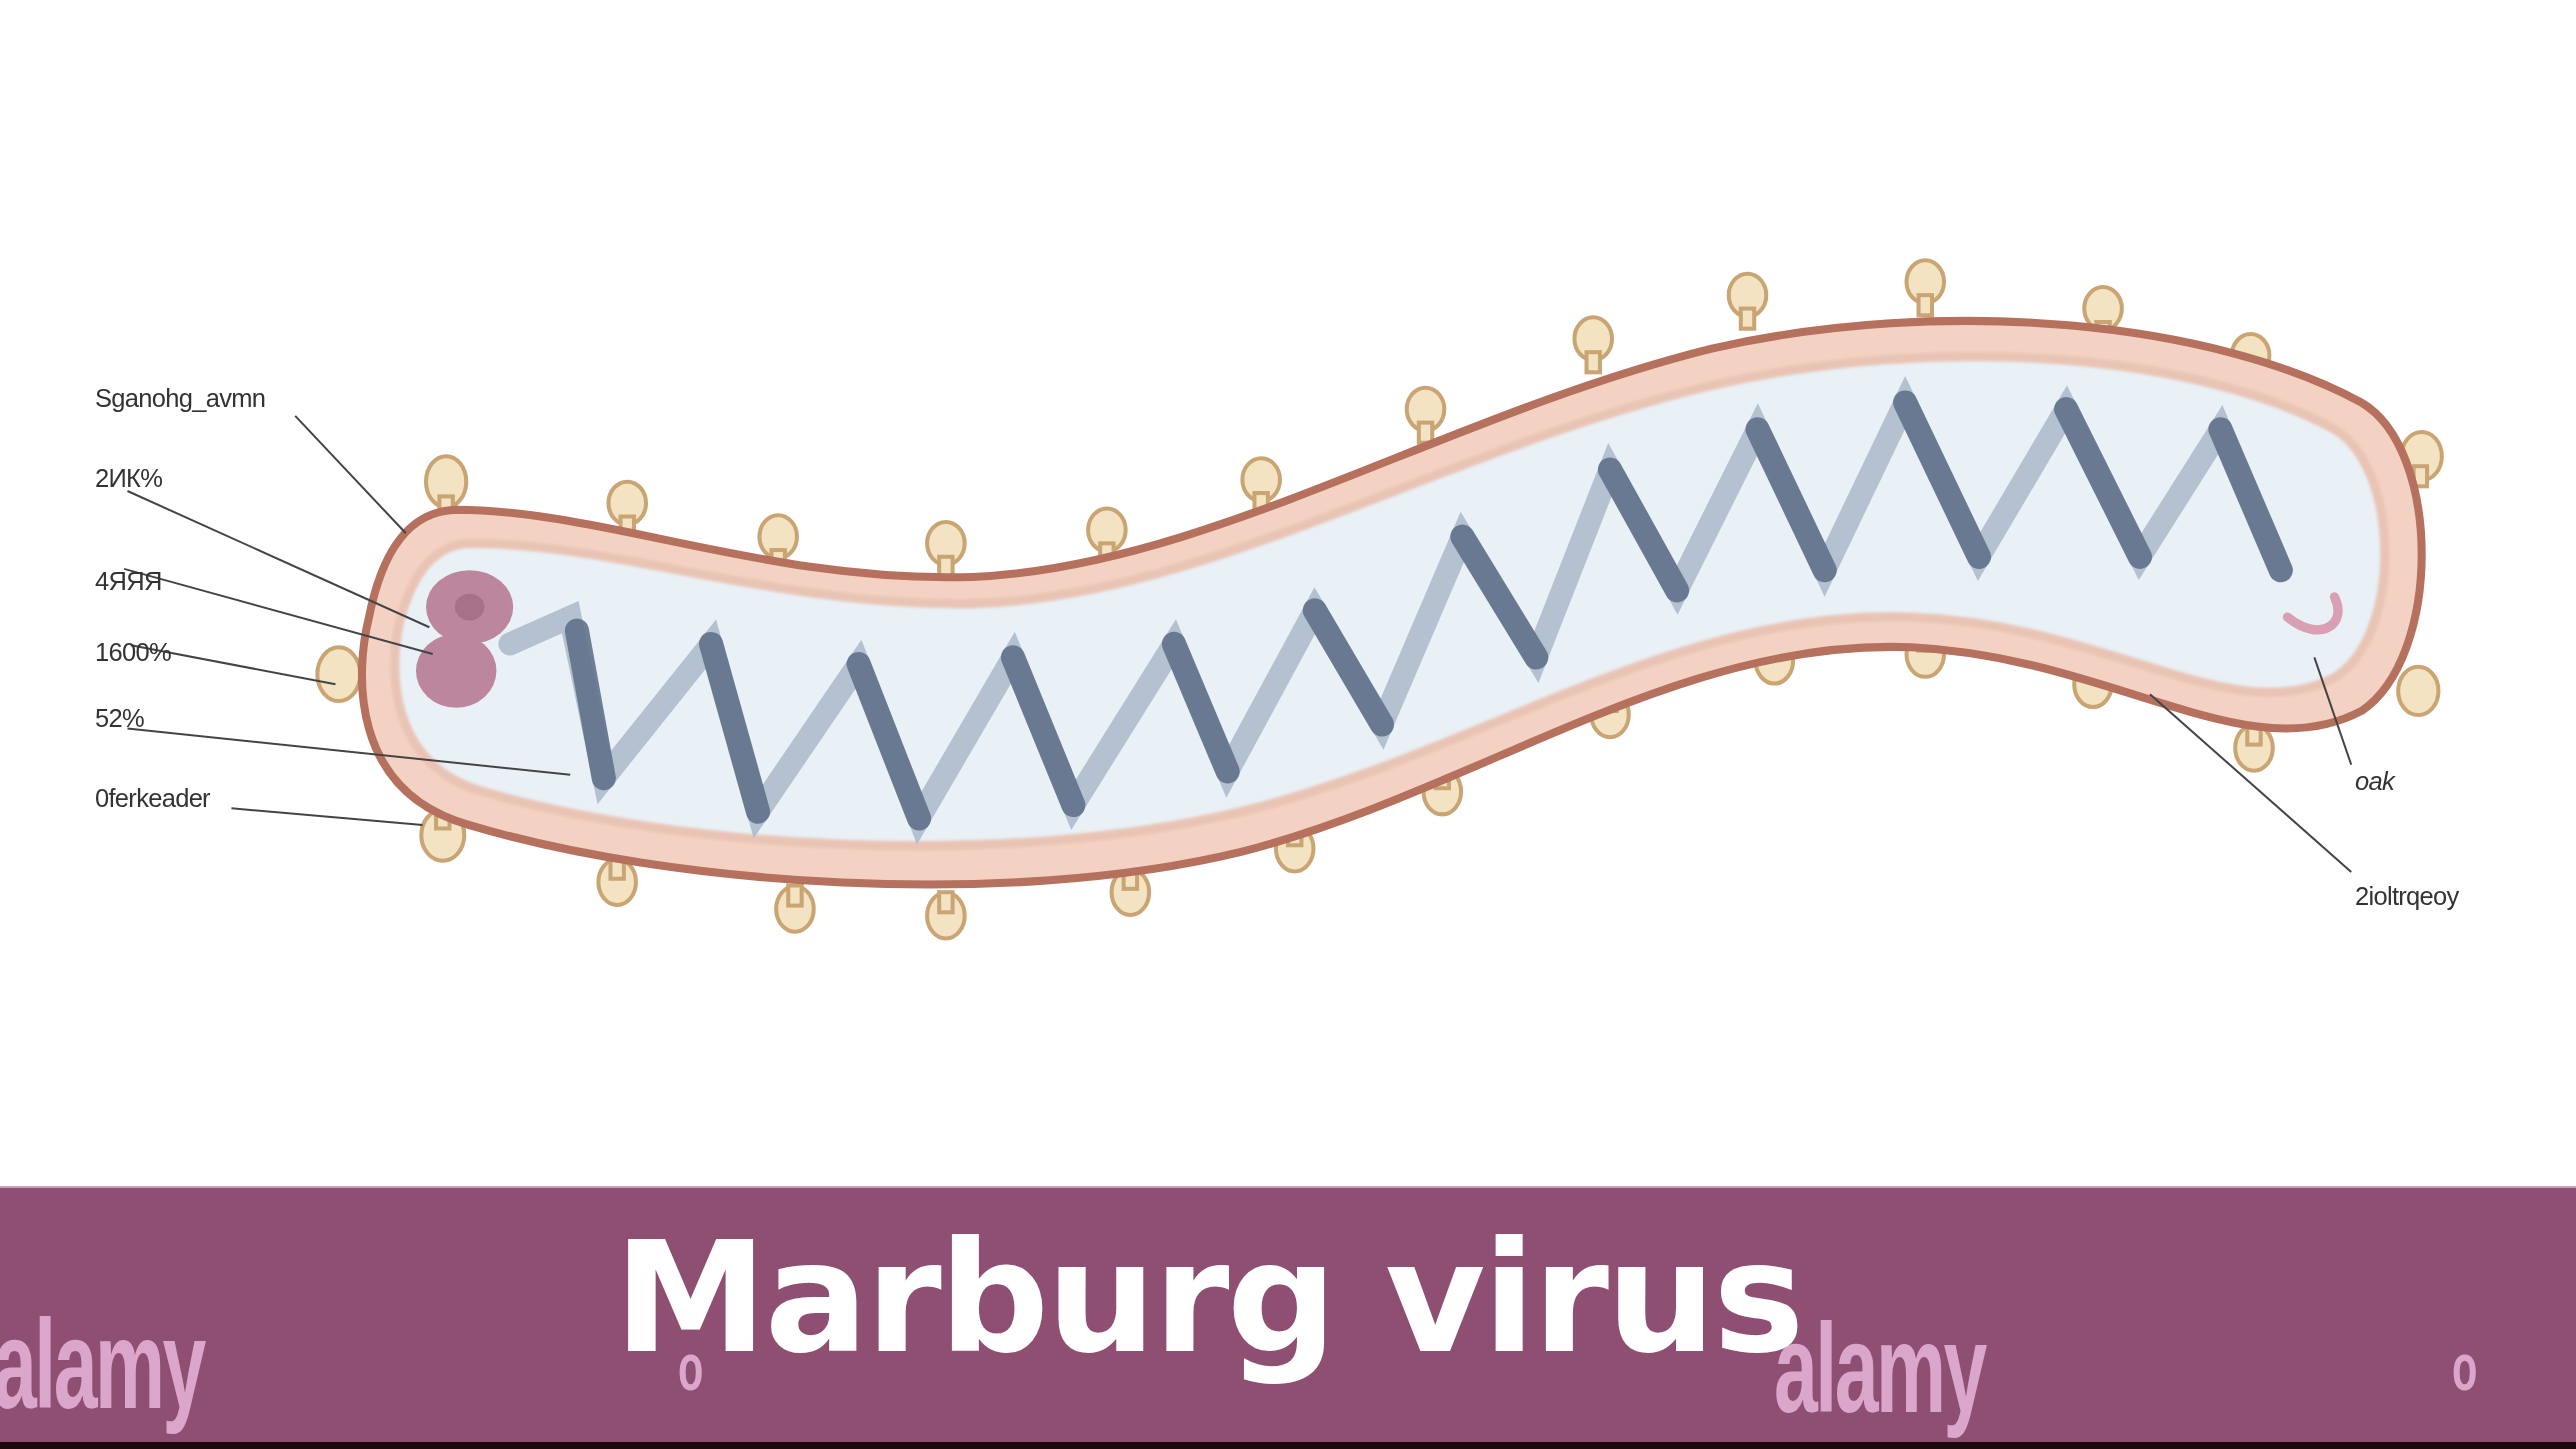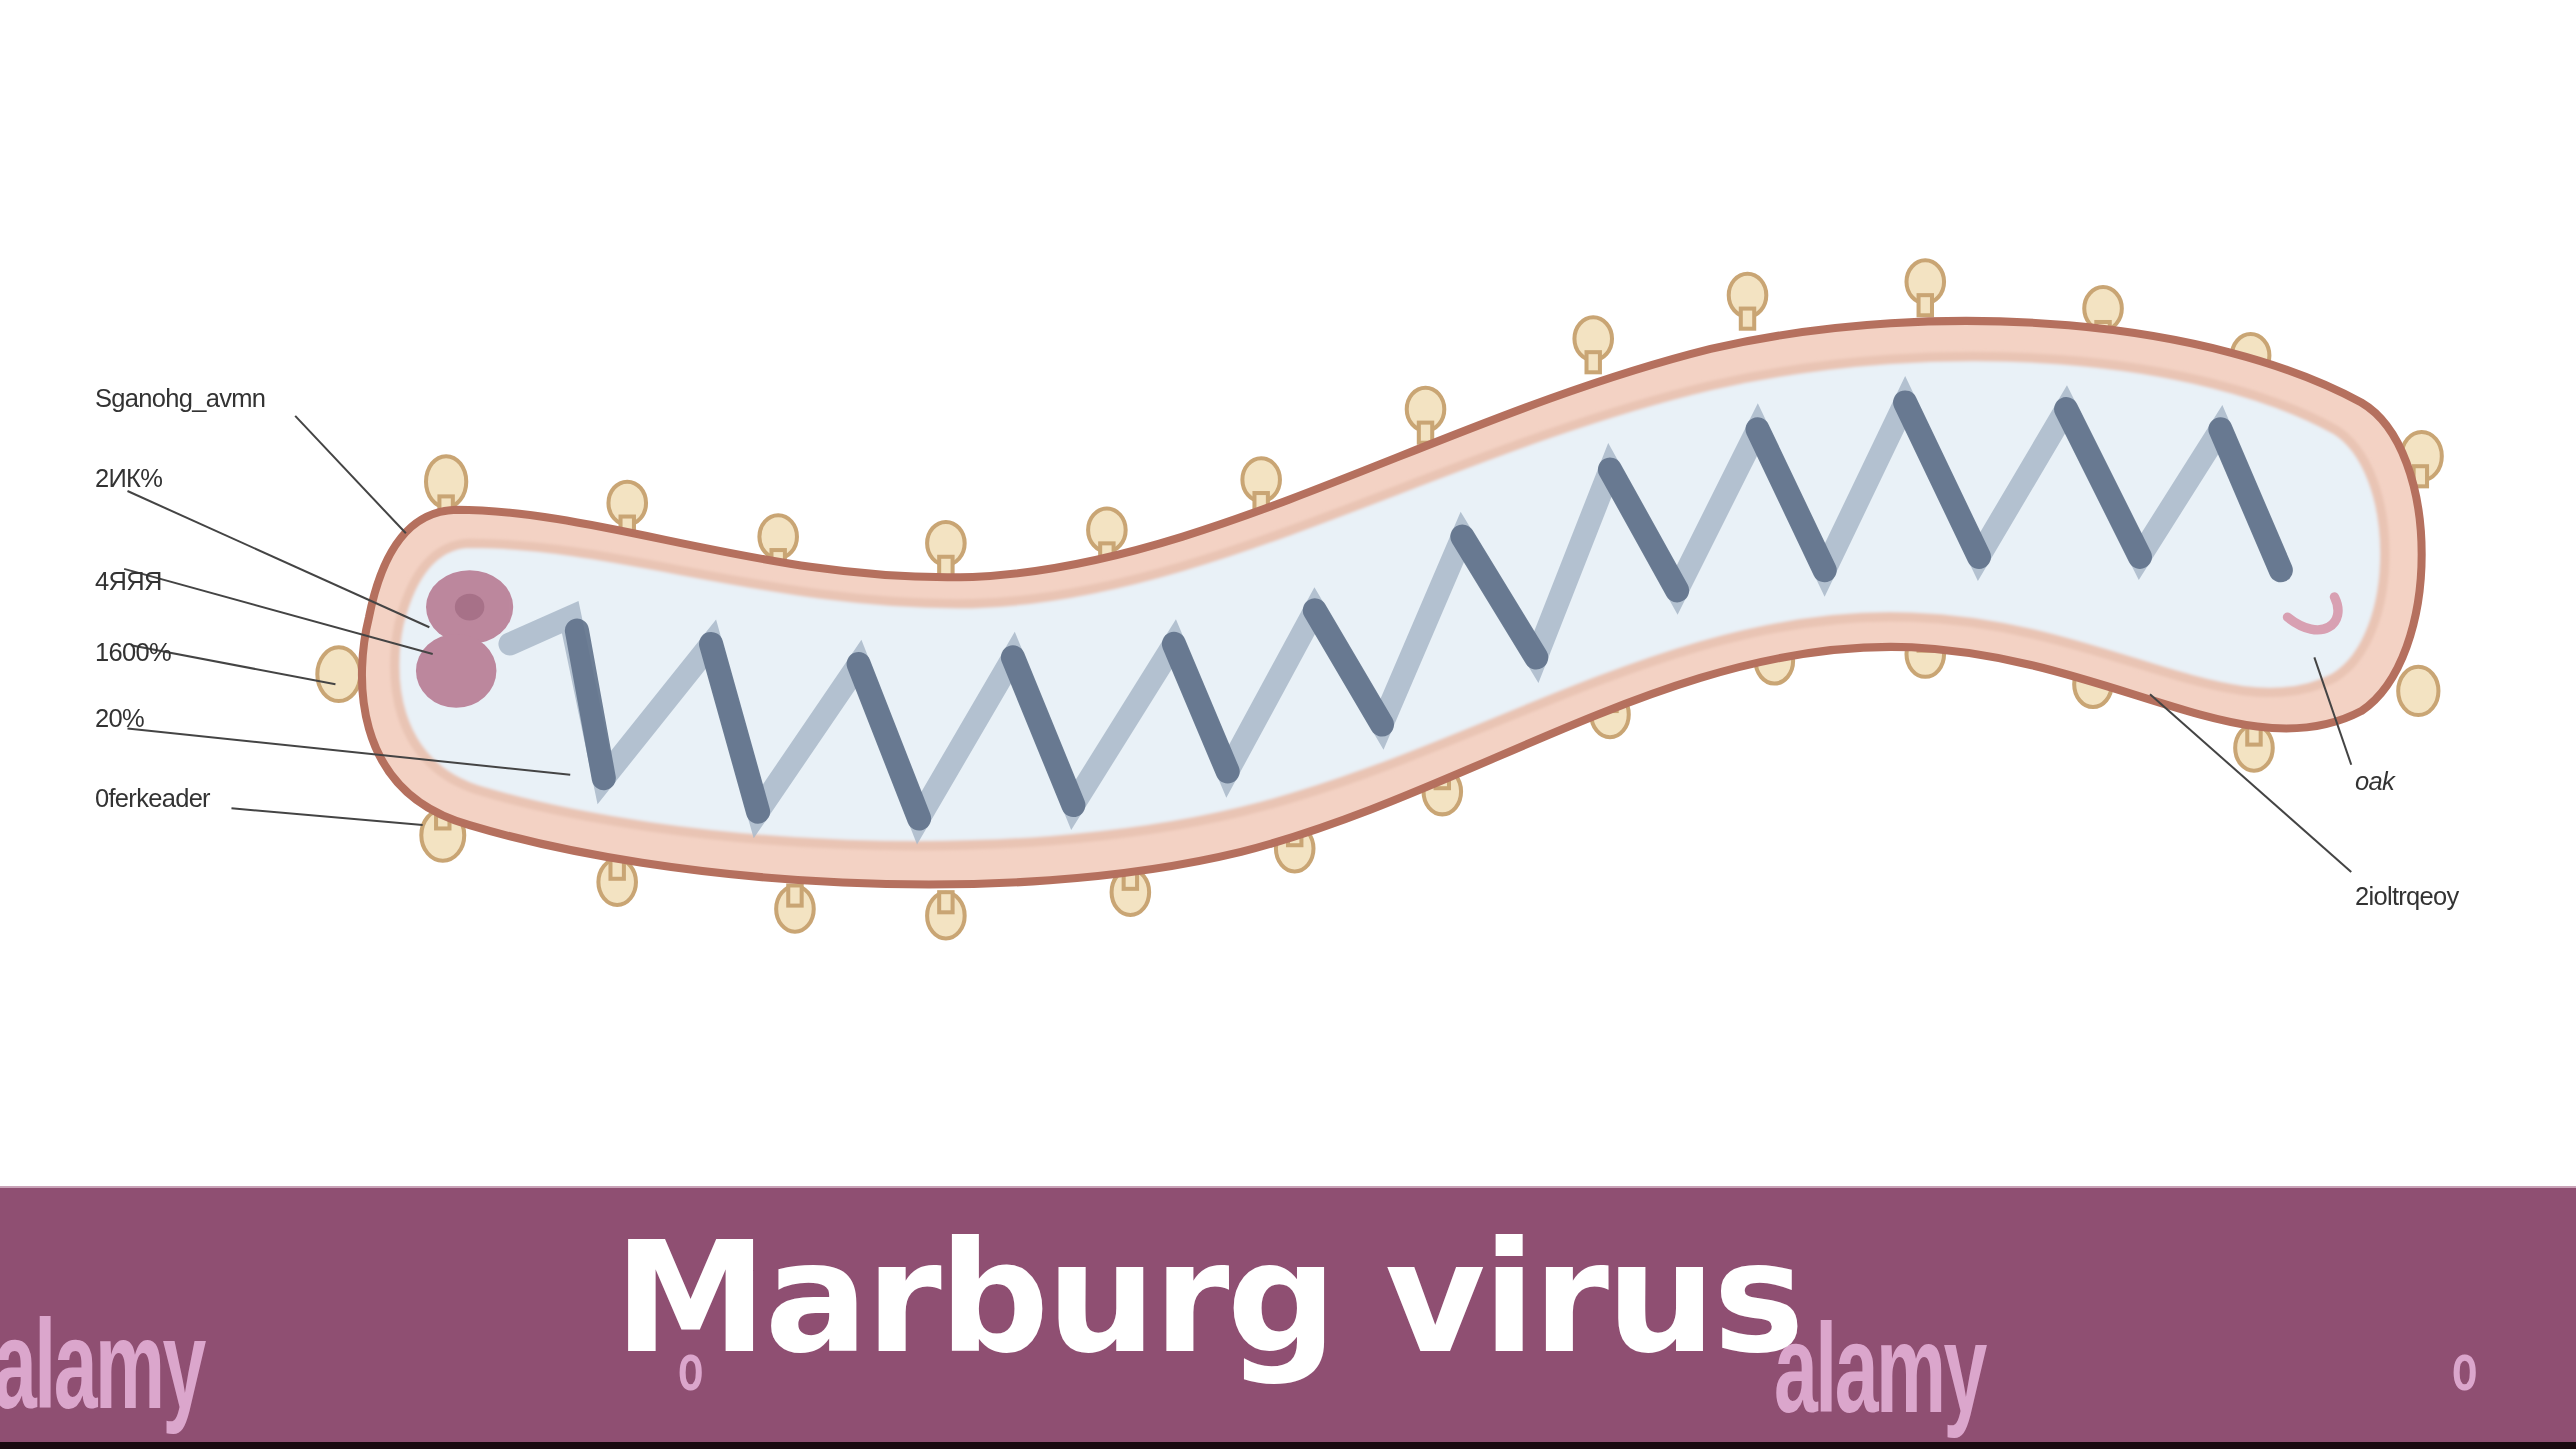--- a/index.html
+++ b/index.html
@@ -185,21 +185,21 @@
       <line x1="345" y1="1205" x2="630" y2="1230"></line>
       <line x1="3450" y1="980" x2="3505" y2="1140"></line>
       <line x1="3205" y1="1035" x2="3505" y2="1300"></line>
     </g>
   </svg>
 
   <div class="label" style="left:95px; top:384px;">Sganohg_avmn</div>
   <div class="label" style="left:95px; top:464px;text-align:right;">2ИК%</div>
   <div class="label" style="left:95px; top:543px;margin-top:24px;">4ЯЯЯ</div>
   <div class="label" style="left:95px; top:638px;">1600%</div>
-  <div class="label" style="left:95px; top:704px;">20%</div>
+  <div class="label" style="left:95px; top:704px;">52%</div>
   <div class="label" style="left:95px; top:784px;text-align:right;">0ferkeader</div>
   <div class="label" style="left:2355px; top:767px;font-style:italic;">oak</div>
   <div class="label" style="left:2355px; top:882px;">2ioltrqeoy</div>
 </div>
 
 <div id="banner"></div>
 <div class="wm wm-big" style="left:-6.7px; top:1291px;">alamy</div>
 <div class="wm wm-small" style="left:678px; top:1328px;">o</div>
 <div class="wm wm-big" style="left:1774px; top:1295px;">alamy</div>
 <div class="wm wm-small" style="left:2452px; top:1328px;">o</div>

